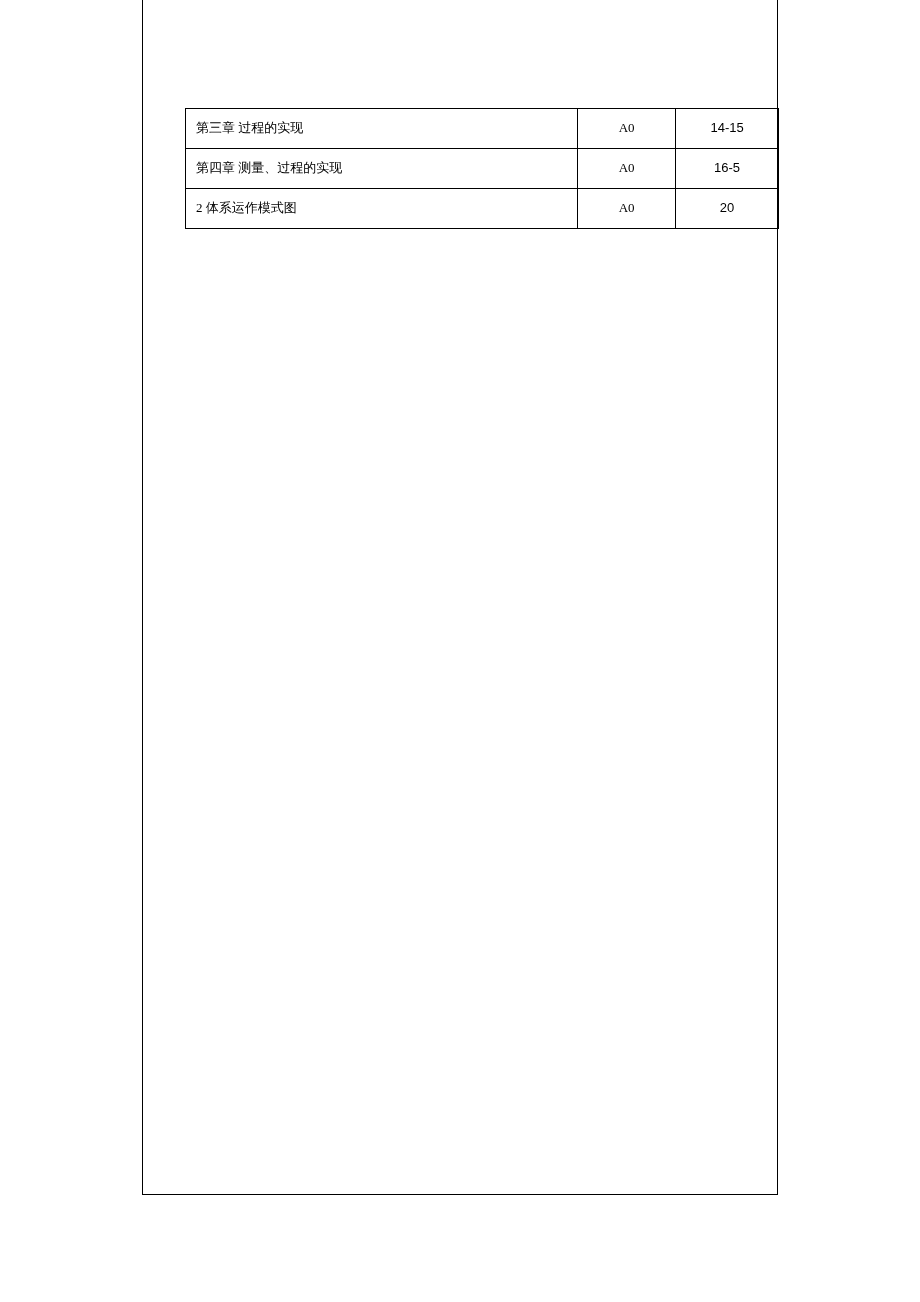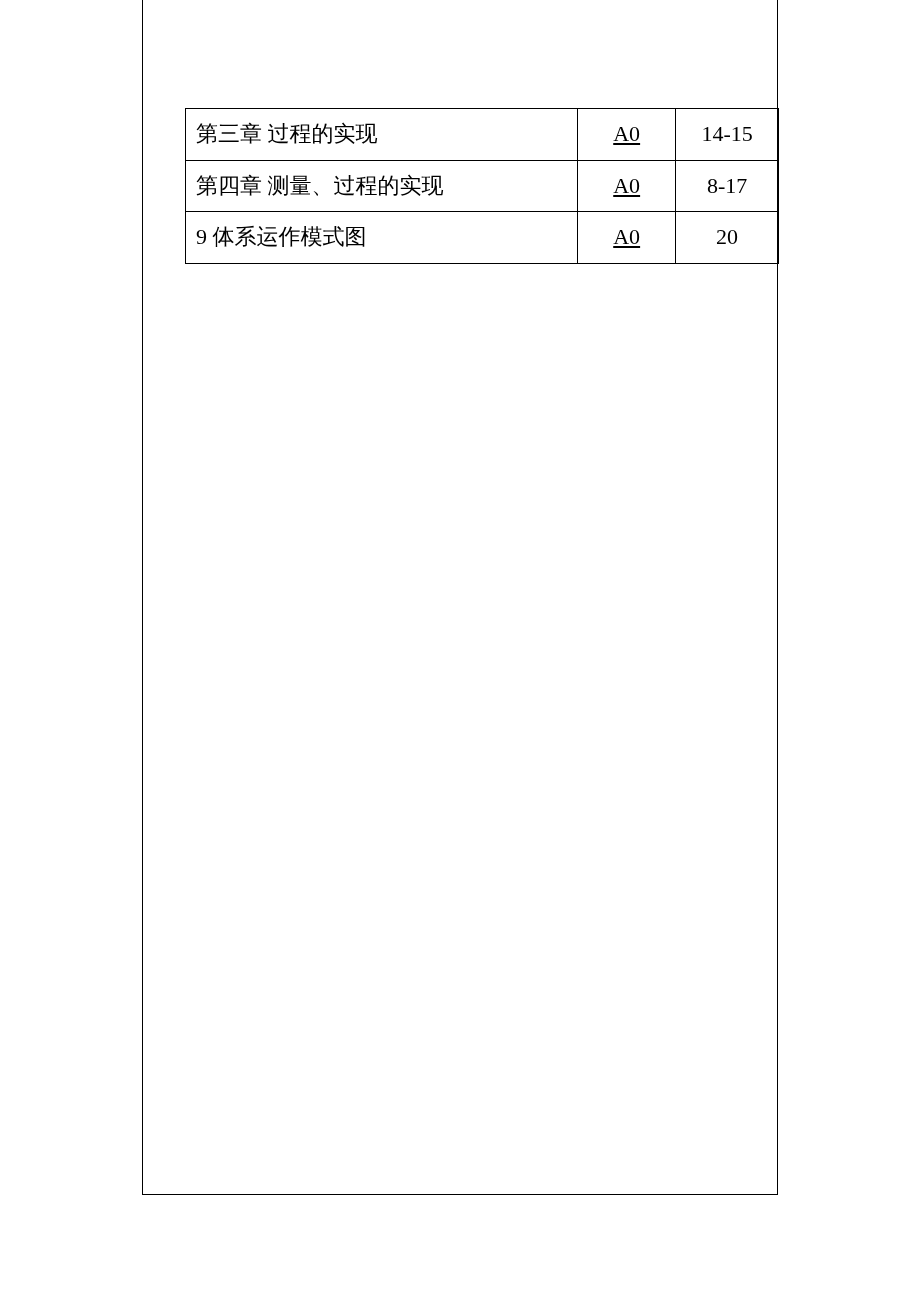--- a/index.html
+++ b/index.html
@@ -27,58 +27,57 @@
     .content-table {
       position: absolute;
       left: 185px;
       top: 108px;
       width: 594px;
       border-collapse: collapse;
     }
     .content-table td {
       border: 1px solid #000;
       padding: 11px 10px;
-      font-size: 22px;
+      font-size: 13px;
       color: #000;
       vertical-align: middle;
       line-height: 1.3;
     }
     .col-title {
       width: 393px;
       text-align: left;
       padding-left: 16px;
     }
     .col-code {
       width: 98px;
       text-align: center;
       font-family: "Times New Roman", serif;
-      text-decoration: underline;
     }
     .col-page {
       width: 103px;
       text-align: center;
-      font-family: Liberation Serif, serif;
+      font-family: Liberation Sans, sans-serif;
     }
   </style>
 </head>
 <body>
 
 <div class="page-frame"></div>
 
 <table class="content-table">
   <tbody>
     <tr>
       <td class="col-title">第三章  过程的实现</td>
       <td class="col-code">A0</td>
       <td class="col-page">14-15</td>
     </tr>
     <tr>
       <td class="col-title">第四章  测量、过程的实现</td>
       <td class="col-code">A0</td>
-      <td class="col-page">8-17</td>
+      <td class="col-page">16-5</td>
     </tr>
     <tr>
-      <td class="col-title">9 体系运作模式图</td>
+      <td class="col-title">2 体系运作模式图</td>
       <td class="col-code">A0</td>
       <td class="col-page">20</td>
     </tr>
   </tbody>
 </table>
 
 </body></html>

